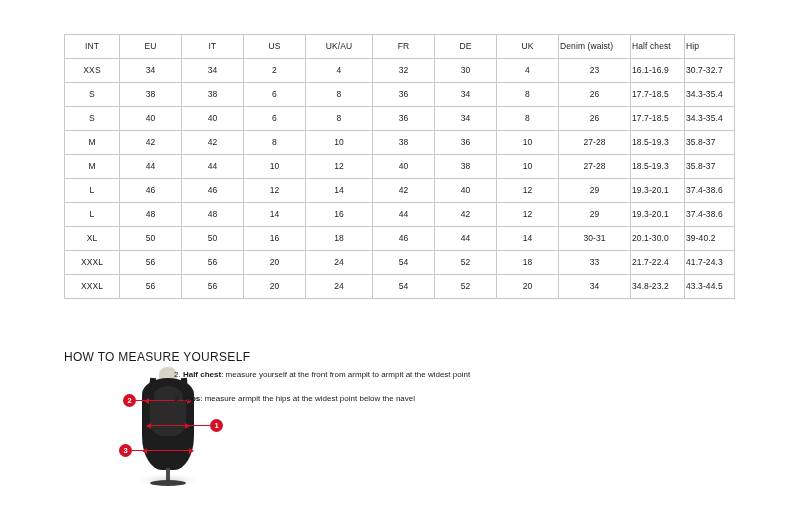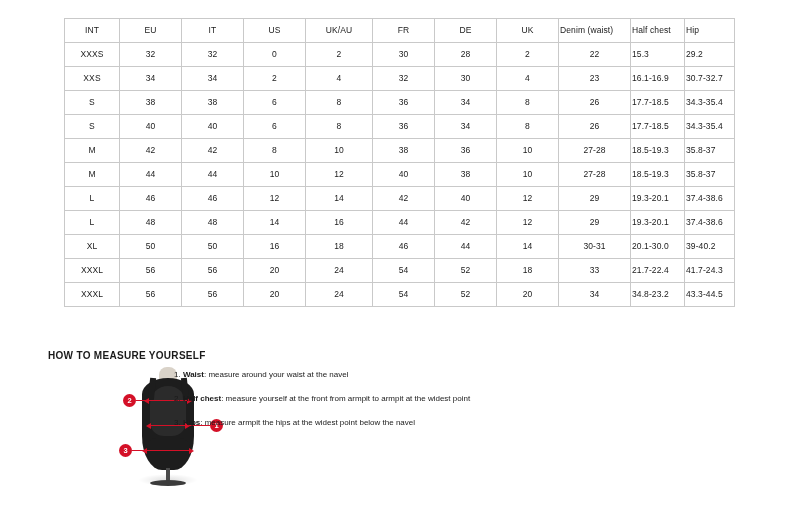--- a/index.html
+++ b/index.html
@@ -17,21 +17,21 @@
   }
   .page {
     position: relative;
     width: 798px;
     height: 519px;
   }
   
   .table-wrap {
     position: absolute;
     left: 64px;
-    top: 18px;
+    top: 34px;
     width: 670px;
   }
   table.size-table {
     border-collapse: collapse;
     width: 670px;
     table-layout: fixed;
   }
   table.size-table td, table.size-table th {
     border: 1px solid #c9c9c9;
     height: 23px;
@@ -61,24 +61,24 @@
   col.c5 { width: 62px; }
   col.c6 { width: 62px; }
   col.c7 { width: 62px; }
   col.c8 { width: 72px; }
   col.c9 { width: 54px; }
   col.c10 { width: 50px; }
 
   
   .measure-title {
     position: absolute;
-    left: 48px;
+    left: 64px;
     top: 350px;
-    font-size: 10px;
-    font-weight: bold;
+    font-size: 12px;
+    font-weight: normal;
     letter-spacing: 0.3px;
     color: #1a1a1a;
   }
   .measure-block {
     position: absolute;
     left: 64px;
     top: 364px;
     width: 670px;
     height: 125px;
   }
@@ -257,33 +257,20 @@
           <th>FR</th>
           <th>DE</th>
           <th>UK</th>
           <th class="left-pad">Denim (waist)</th>
           <th class="left-pad">Half chest</th>
           <th class="left-pad">Hip</th>
         </tr>
       </thead>
       <tbody>
         <tr>
-          <td>XXXS</td>
-          <td>32</td>
-          <td>32</td>
-          <td>0</td>
-          <td>2</td>
-          <td>30</td>
-          <td>28</td>
-          <td>2</td>
-          <td>22</td>
-          <td class="left-pad">15.3</td>
-          <td class="left-pad">29.2</td>
-        </tr>
-        <tr>
           <td>XXS</td>
           <td>34</td>
           <td>34</td>
           <td>2</td>
           <td>4</td>
           <td>32</td>
           <td>30</td>
           <td>4</td>
           <td>23</td>
           <td class="left-pad">16.1-16.9</td>
@@ -433,24 +420,20 @@
       <div class="bullet-leader lead-2"></div>
       <div class="bullet-leader lead-3"></div>
 
       <div class="bullet bul-1">1</div>
       <div class="bullet bul-2">2</div>
       <div class="bullet bul-3">3</div>
     </div>
 
     <div class="measure-list">
       <div class="measure-item">
-        <span>1.</span>
-        <b>Waist</b><span>: measure around your waist at the navel</span>
-      </div>
-      <div class="measure-item">
         <span>2.</span>
         <b>Half chest</b><span>: measure yourself at the front from armpit to armpit at the widest point</span>
       </div>
       <div class="measure-item">
         <span>3.</span>
         <b>Hips</b><span>: measure armpit the hips at the widest point below the navel</span>
       </div>
     </div>
   </div>
 

